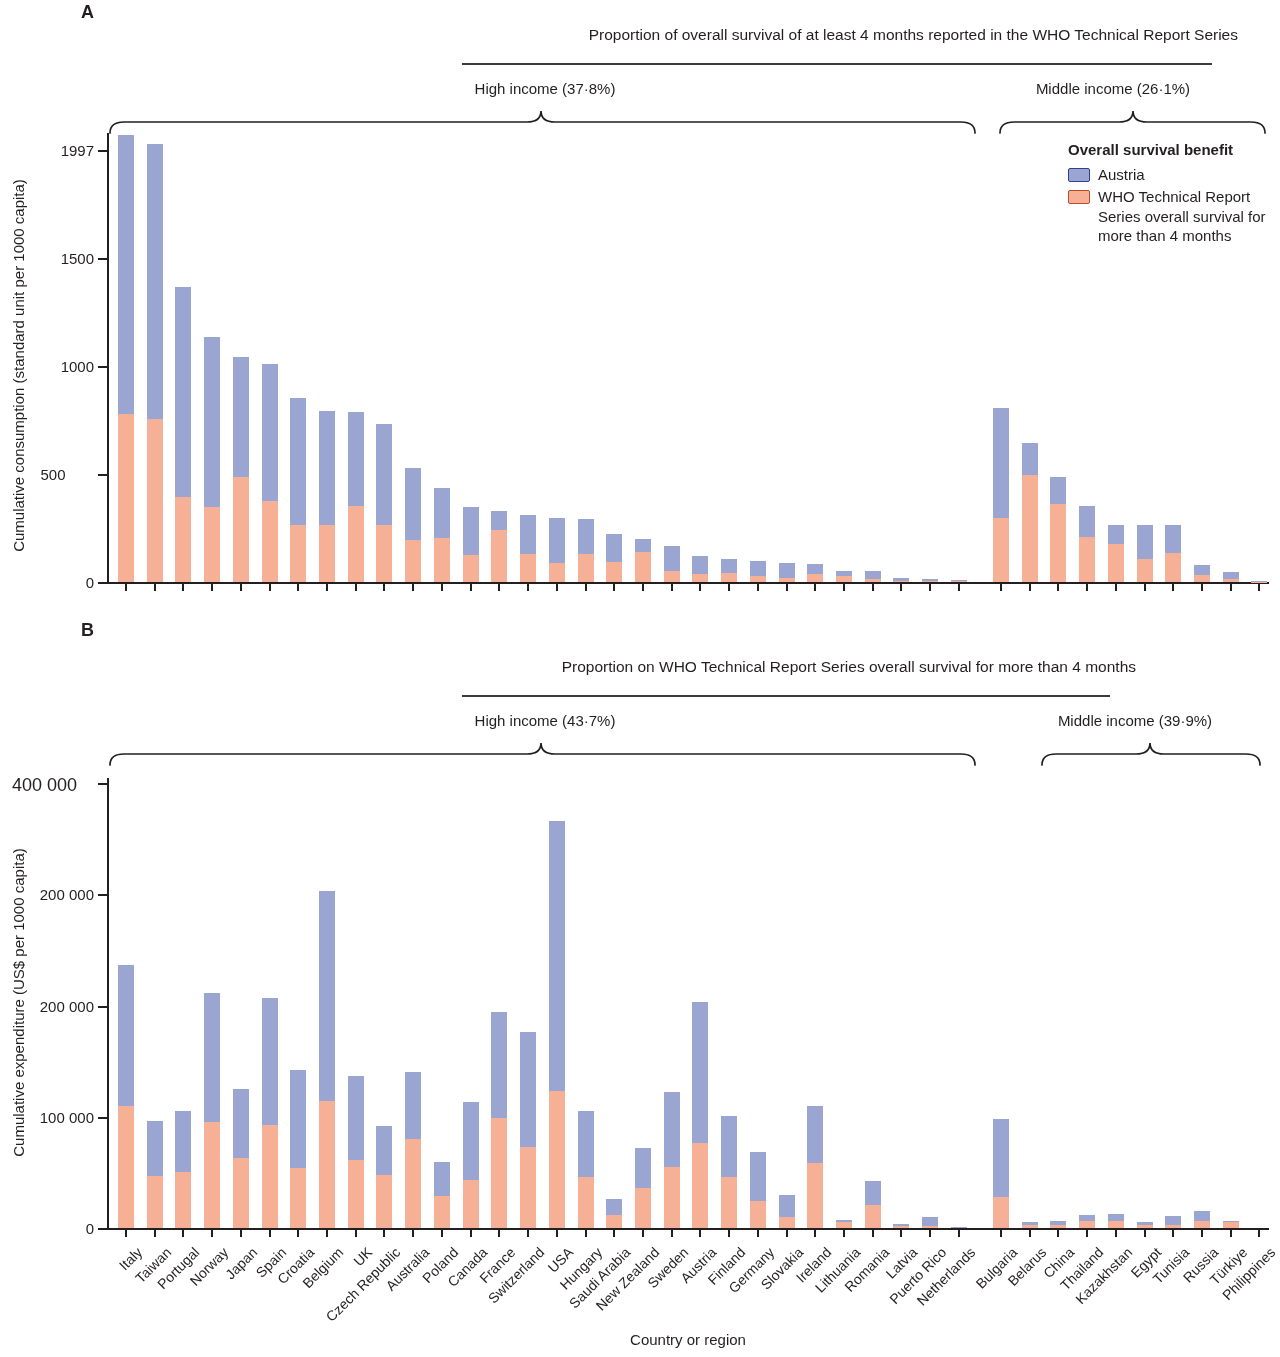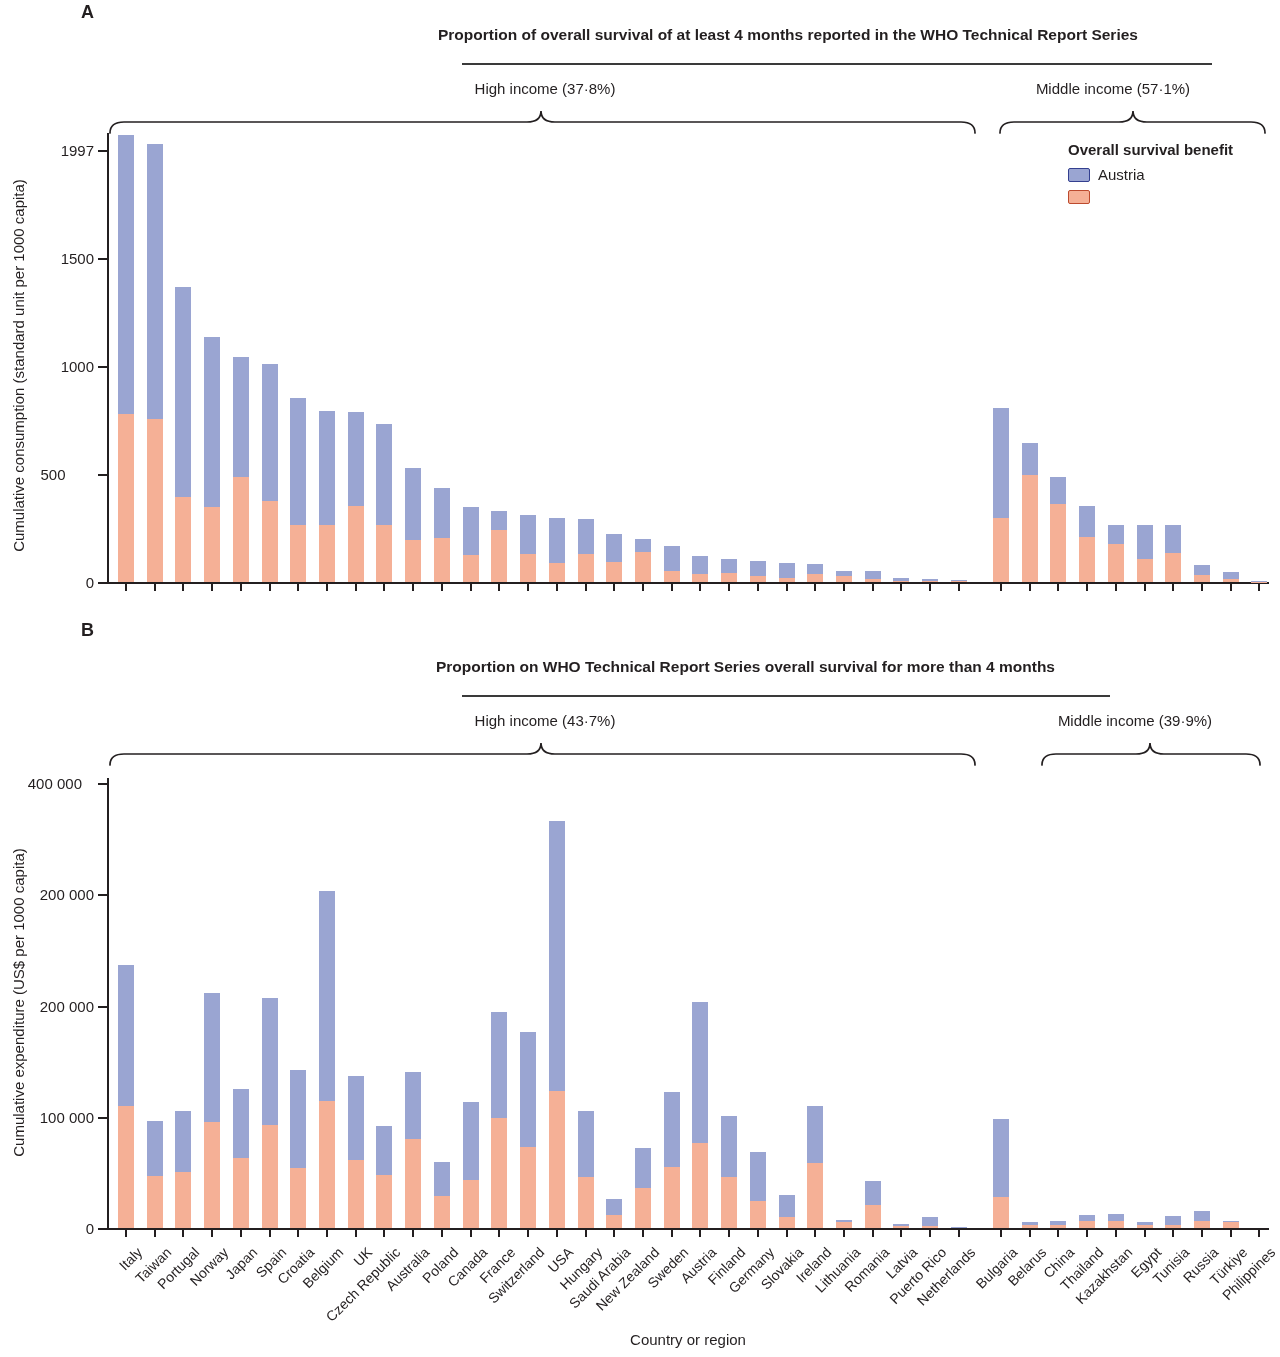--- a/index.html
+++ b/index.html
@@ -2,21 +2,21 @@
 <html><head>
 <meta charset="utf-8">
 <style>
   html,body{margin:0;padding:0;background:#fff;}
   #canvas{
     position:relative;width:1280px;height:1357px;background:#ffffff;overflow:hidden;
     font-family:"Liberation Sans",sans-serif;color:#231f20;
   }
   .abs{position:absolute;}
   .panel-letter{font-size:18px;font-weight:bold;}
-  .chart-title{font-size:15.5px;font-weight:bold;text-align:left;}
+  .chart-title{font-size:15.5px;font-weight:normal;text-align:right;}
   .title-underline{height:2px;background:#3a3a3a;}
   .group-label{font-size:15px;text-align:center;}
   .axis-title-y{width:460px;text-align:center;font-size:15px;transform:rotate(-90deg);}
   .axis-title-x{width:400px;text-align:center;font-size:15px;}
   .legend{width:215px;font-size:15px;line-height:1.3;}
   .legend-title{font-weight:bold;margin-bottom:5px;}
   .legend-row{display:flex;align-items:flex-start;margin-bottom:3px;}
   .swatch{flex:0 0 auto;width:20px;height:12px;border-radius:2px;margin:3px 8px 0 0;border:1.6px solid #000;}
   .legend-text{width:178px;}
   svg{position:absolute;left:0;top:0;pointer-events:none;}
@@ -25,21 +25,21 @@
 <body>
 
 <div id="canvas">
 
   <div class="abs panel-letter" style="left:81px;top:2px;">A</div>
   <div class="abs panel-letter" style="left:81px;top:620px;">B</div>
 
   <div class="abs chart-title" style="left:438px;top:26px;width:800px;">Proportion of overall survival of at least 4 months reported in the WHO Technical Report Series</div>
   <div class="abs title-underline" style="left:462px;top:63px;width:750px;"></div>
   <div class="abs group-label" style="left:395px;top:80px;width:300px;">High income (37·8%)</div>
-  <div class="abs group-label" style="left:963px;top:80px;width:300px;">Middle income (57·1%)</div>
+  <div class="abs group-label" style="left:963px;top:80px;width:300px;">Middle income (26·1%)</div>
 
   <div class="abs chart-title" style="left:436px;top:658px;width:700px;">Proportion on WHO Technical Report Series overall survival for more than 4 months</div>
   <div class="abs title-underline" style="left:462px;top:695px;width:648px;"></div>
   <div class="abs group-label" style="left:395px;top:712px;width:300px;">High income (43·7%)</div>
   <div class="abs group-label" style="left:985px;top:712px;width:300px;">Middle income (39·9%)</div>
 
   <svg id="braces" width="1280" height="1357">
       <path d="M 110 133 Q 110 122 124 122 L 527 122 Q 541 122 541 111 Q 541 122 555 122 L 961 122 Q 975 122 975 133" fill="none" stroke="#231f20" stroke-width="1.7" stroke-linecap="round"></path>
       <path d="M 1000 133 Q 1000 122 1014 122 L 1119 122 Q 1133 122 1133 111 Q 1133 122 1147 122 L 1251 122 Q 1265 122 1265 133" fill="none" stroke="#231f20" stroke-width="1.7" stroke-linecap="round"></path>
       <path d="M 110 765 Q 110 754 124 754 L 527 754 Q 541 754 541 743 Q 541 754 555 754 L 961 754 Q 975 754 975 765" fill="none" stroke="#231f20" stroke-width="1.7" stroke-linecap="round"></path>
@@ -51,20 +51,21 @@
   <div class="abs axis-title-x" style="left:488px;top:1331px;">Country or region</div>
 
   <div class="abs legend" style="left:1068px;top:140px;">
     <div class="legend-title">Overall survival benefit</div>
     <div class="legend-row">
       <span class="swatch" id="swatch-others" style="background: rgb(154, 165, 210); border-color: rgb(51, 63, 143);"></span>
       <span class="legend-text">Austria</span>
     </div>
     <div class="legend-row">
       <span class="swatch" id="swatch-who" style="background: rgb(245, 176, 150); border-color: rgb(188, 74, 46);"></span>
+      <span class="legend-text">WHO Technical Report Series overall survival for more than 4 months</span>
     </div>
   </div>
 
   <div id="plot-a">
       <div style="position: absolute; left: 107px; top: 133px; width: 2px; height: 451px; background: rgb(35, 31, 32);"></div>
       <div style="position: absolute; left: 107px; top: 582px; width: 1162px; height: 2px; background: rgb(35, 31, 32);"></div>
       <div style="position: absolute; left: 98px; top: 582px; width: 9px; height: 2px; background: rgb(35, 31, 32);"></div>
       <div style="position: absolute; left: 12px; top: 574px; width: 82px; text-align: right; font-size: 15px;">0</div>
       <div style="position: absolute; left: 98px; top: 474px; width: 9px; height: 2px; background: rgb(35, 31, 32);"></div>
       <div style="position: absolute; left: 12px; top: 466px; width: 82px; text-align: center; font-size: 15px;">500</div>
@@ -200,21 +201,21 @@
       <div style="position: absolute; left: 107px; top: 1228px; width: 1162px; height: 2px; background: rgb(35, 31, 32);"></div>
       <div style="position: absolute; left: 98px; top: 1228px; width: 9px; height: 2px; background: rgb(35, 31, 32);"></div>
       <div style="position: absolute; left: 12px; top: 1220px; width: 82px; text-align: right; font-size: 15px;">0</div>
       <div style="position: absolute; left: 98px; top: 1116.75px; width: 9px; height: 2px; background: rgb(35, 31, 32);"></div>
       <div style="position: absolute; left: 12px; top: 1108.75px; width: 82px; text-align: right; font-size: 15px;">100 000</div>
       <div style="position: absolute; left: 98px; top: 1005.5px; width: 9px; height: 2px; background: rgb(35, 31, 32);"></div>
       <div style="position: absolute; left: 12px; top: 997.5px; width: 82px; text-align: right; font-size: 15px;">200 000</div>
       <div style="position: absolute; left: 98px; top: 894.25px; width: 9px; height: 2px; background: rgb(35, 31, 32);"></div>
       <div style="position: absolute; left: 12px; top: 886.25px; width: 82px; text-align: right; font-size: 15px;">200 000</div>
       <div style="position: absolute; left: 98px; top: 783px; width: 9px; height: 2px; background: rgb(35, 31, 32);"></div>
-      <div style="position: absolute; left: 0; top: 775px; width: 82px; text-align: right; font-size: 15px;">400 000</div>
+      <div style="position: absolute; left: 12px; top: 775px; width: 82px; font-size: 18px;">400 000</div>
       <div style="position: absolute; left: 118px; top: 1105.62px; width: 16px; height: 122.375px; background: rgb(245, 176, 150);"></div>
       <div style="position: absolute; left: 118px; top: 965.45px; width: 16px; height: 140.175px; background: rgb(154, 165, 210);"></div>
       <div style="position: absolute; left: 125px; top: 1230px; width: 2px; height: 7px; background: rgb(35, 31, 32);"></div>
       <div style="position: absolute; left: -166px; top: 1244px; width: 300px; text-align: right; font-size: 14px; white-space: nowrap; transform-origin: 100% 0px; transform: rotate(-45deg);">Italy</div>
       <div style="position: absolute; left: 146.72px; top: 1175.71px; width: 16px; height: 52.2875px; background: rgb(245, 176, 150);"></div>
       <div style="position: absolute; left: 146.72px; top: 1121.2px; width: 16px; height: 54.5125px; background: rgb(154, 165, 210);"></div>
       <div style="position: absolute; left: 153.72px; top: 1230px; width: 2px; height: 7px; background: rgb(35, 31, 32);"></div>
       <div style="position: absolute; left: -137.28px; top: 1244px; width: 300px; text-align: right; font-size: 14px; white-space: nowrap; transform-origin: 100% 0px; transform: rotate(-45deg);">Taiwan</div>
       <div style="position: absolute; left: 175.44px; top: 1172.38px; width: 16px; height: 55.625px; background: rgb(245, 176, 150);"></div>
       <div style="position: absolute; left: 175.44px; top: 1111.19px; width: 16px; height: 61.1875px; background: rgb(154, 165, 210);"></div>

